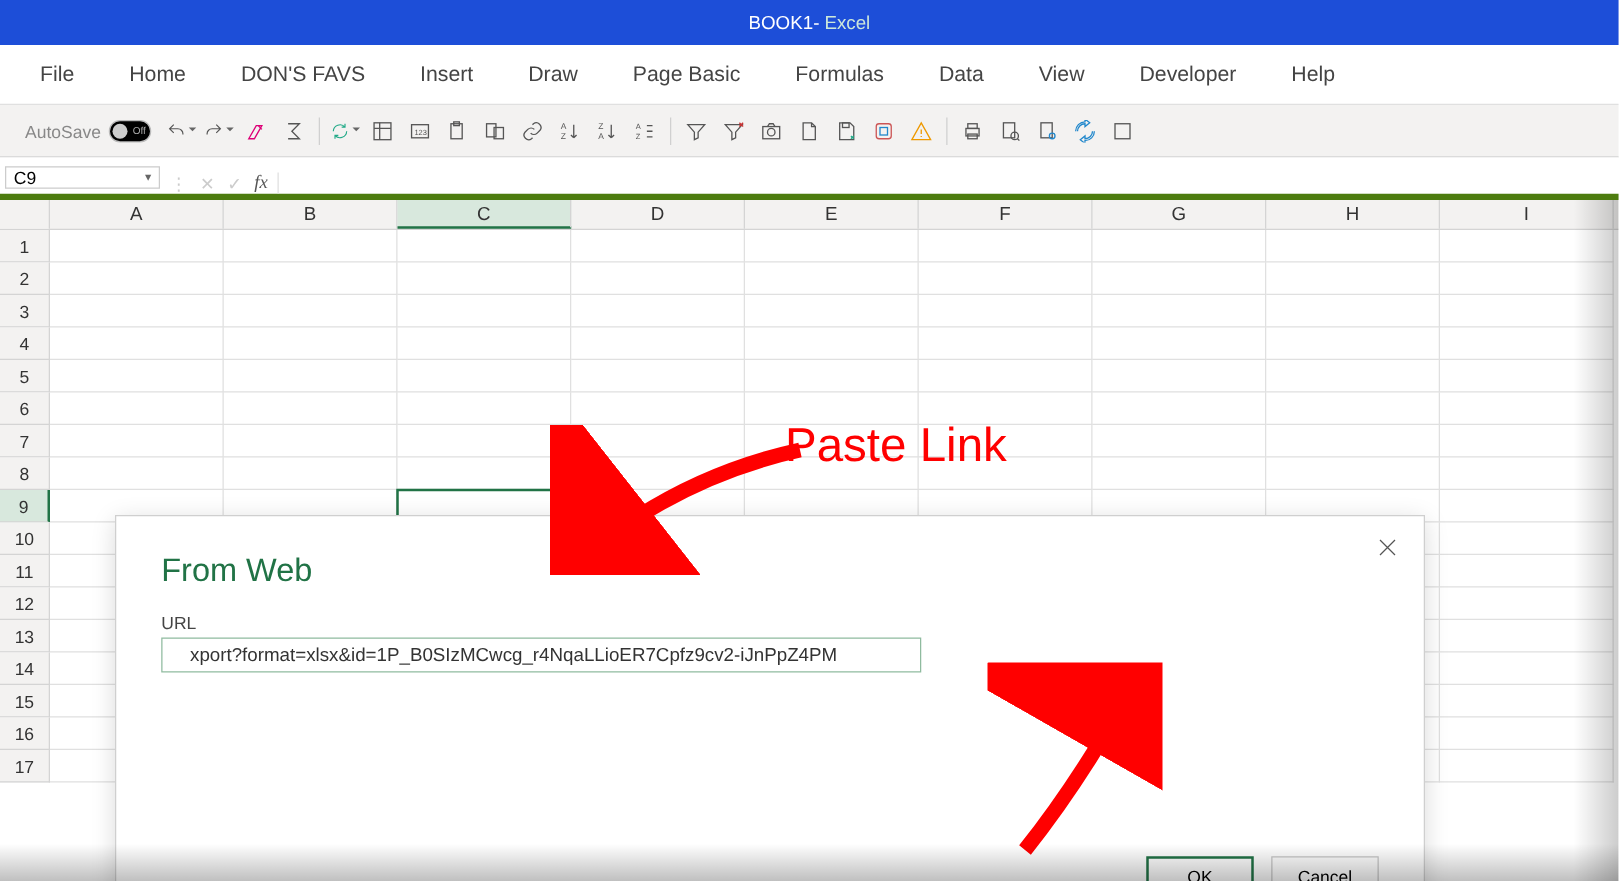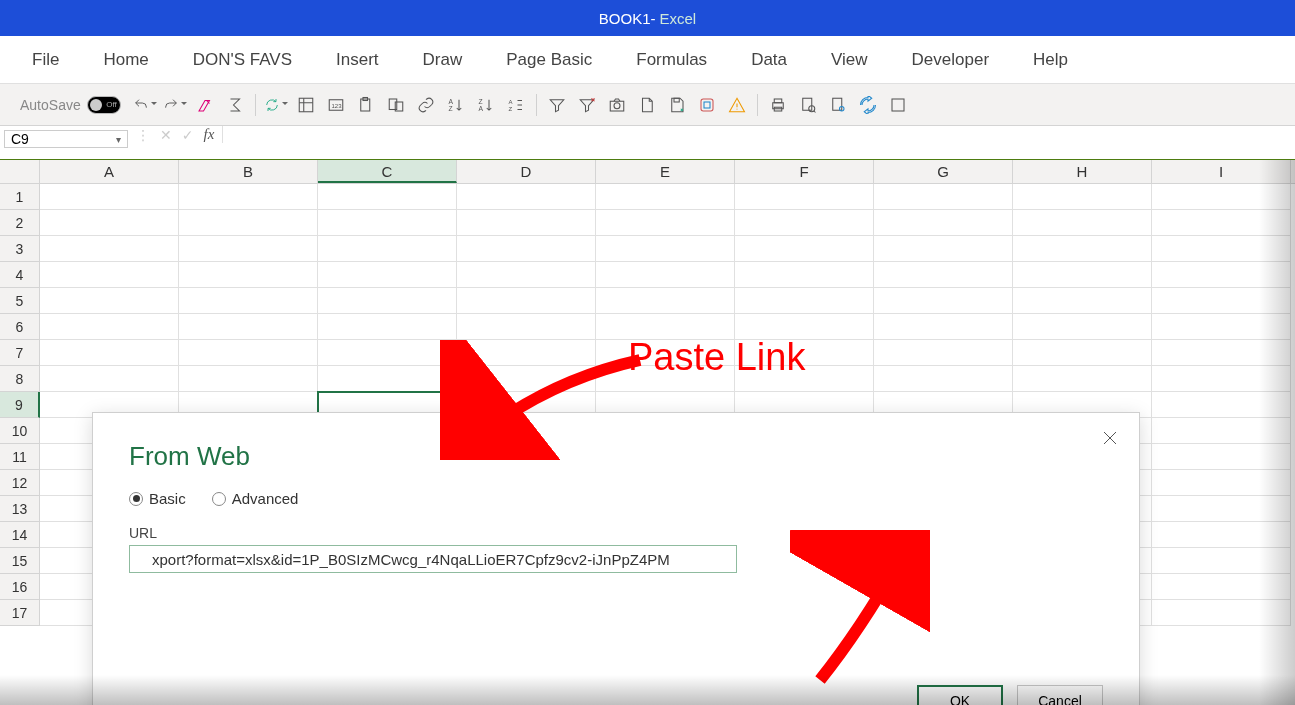--- a/index.html
+++ b/index.html
@@ -19,21 +19,21 @@
   .qat .autosave { display: flex; align-items: center; gap: 6px; color: #888; font-size: 14px; margin-right: 6px; }
   .autosave-toggle { width: 34px; height: 18px; border: 1px solid #bbb; border-radius: 10px; position: relative; background: #000000; display:flex; align-items:center; justify-content:flex-end; padding-right:3px;}
   .autosave-toggle .knob { width: 12px; height: 12px; background: #ccc; border-radius: 50%; position: absolute; left: 2px; top: 2px; }
   .autosave-toggle .off { font-size: 8px; color:#aaa; }
   .qat-icon { width: 24px; height: 24px; display: flex; align-items: center; justify-content: center; color: #555; }
   .qat-icon svg { width: 18px; height: 18px; stroke: #555; fill: none; stroke-width: 1.4; }
   .qat-sep { width:1px; height:22px; background:#d0d0d0; margin:0 2px;}
   .dropdown-caret::after { content:""; display:inline-block; border:3px solid transparent; border-top-color:#666; margin-left:2px; vertical-align:middle; }
 
   
-  .formula-row { height: 34px; border-bottom: 1px solid #4d7c0f; display: flex; align-items: flex-start; background:#fff; }
+  .formula-row { height: 34px; border-bottom: 5px solid #4d7c0f; display: flex; align-items: flex-end; background:#fff; }
   .name-box { width: 124px; border: 1px solid #ccc; margin: 4px 0 4px 4px; display: flex; align-items: center; padding: 0 6px; font-size: 14px; justify-content:space-between;}
   .name-box .caret { font-size:10px; color:#666;}
   .fb-btns { display:flex; align-items:center; padding:0 8px; gap:10px; color:#bbb; border-right:1px solid #e0e0e0;}
   .fb-btns .fx { font-style: italic; color:#555; font-family: "Times New Roman", serif; font-size:15px;}
   .formula-input { flex:1; border:1px solid #e0e0e0; border-top:none; border-bottom:none; border-right:none; }
 
   
   .grid-area { position: relative; height: calc(705px - 36px - 48px - 42px - 34px); overflow:hidden;}
   .col-headers { display:flex; height:24px; background:#f3f2f1; border-bottom:1px solid #d4d4d4; }
   .corner { width:40px; border-right:1px solid #d4d4d4; background:#f3f2f1;}
@@ -487,32 +487,20 @@
       </div>
     </div>
 
   <div class="dialog">
     <div class="close">
       <svg viewBox="0 0 16 16">
           <path d="M2 2l12 12M14 2L2 14"></path>
         </svg>
     </div>
     <h2>From Web</h2>
-    <div class="radio-row">
-      <div class="radio">
-        <span class="r-outer">
-            <span class="r-inner"></span>
-          </span>
-        <span>Basic</span>
-      </div>
-      <div class="radio">
-        <span class="r-outer"></span>
-        <span>Advanced</span>
-      </div>
-    </div>
     <div class="url-label">URL</div>
     <div class="url-input">
       <span>xport?format=xlsx&amp;id=1P_B0SIzMCwcg_r4NqaLLioER7Cpfz9cv2-iJnPpZ4PM</span>
     </div>
     <div class="dialog-buttons">
       <div class="btn primary-border">
           <span>OK</span>
         </div>
       <div class="btn">
           <span>Cancel</span>

